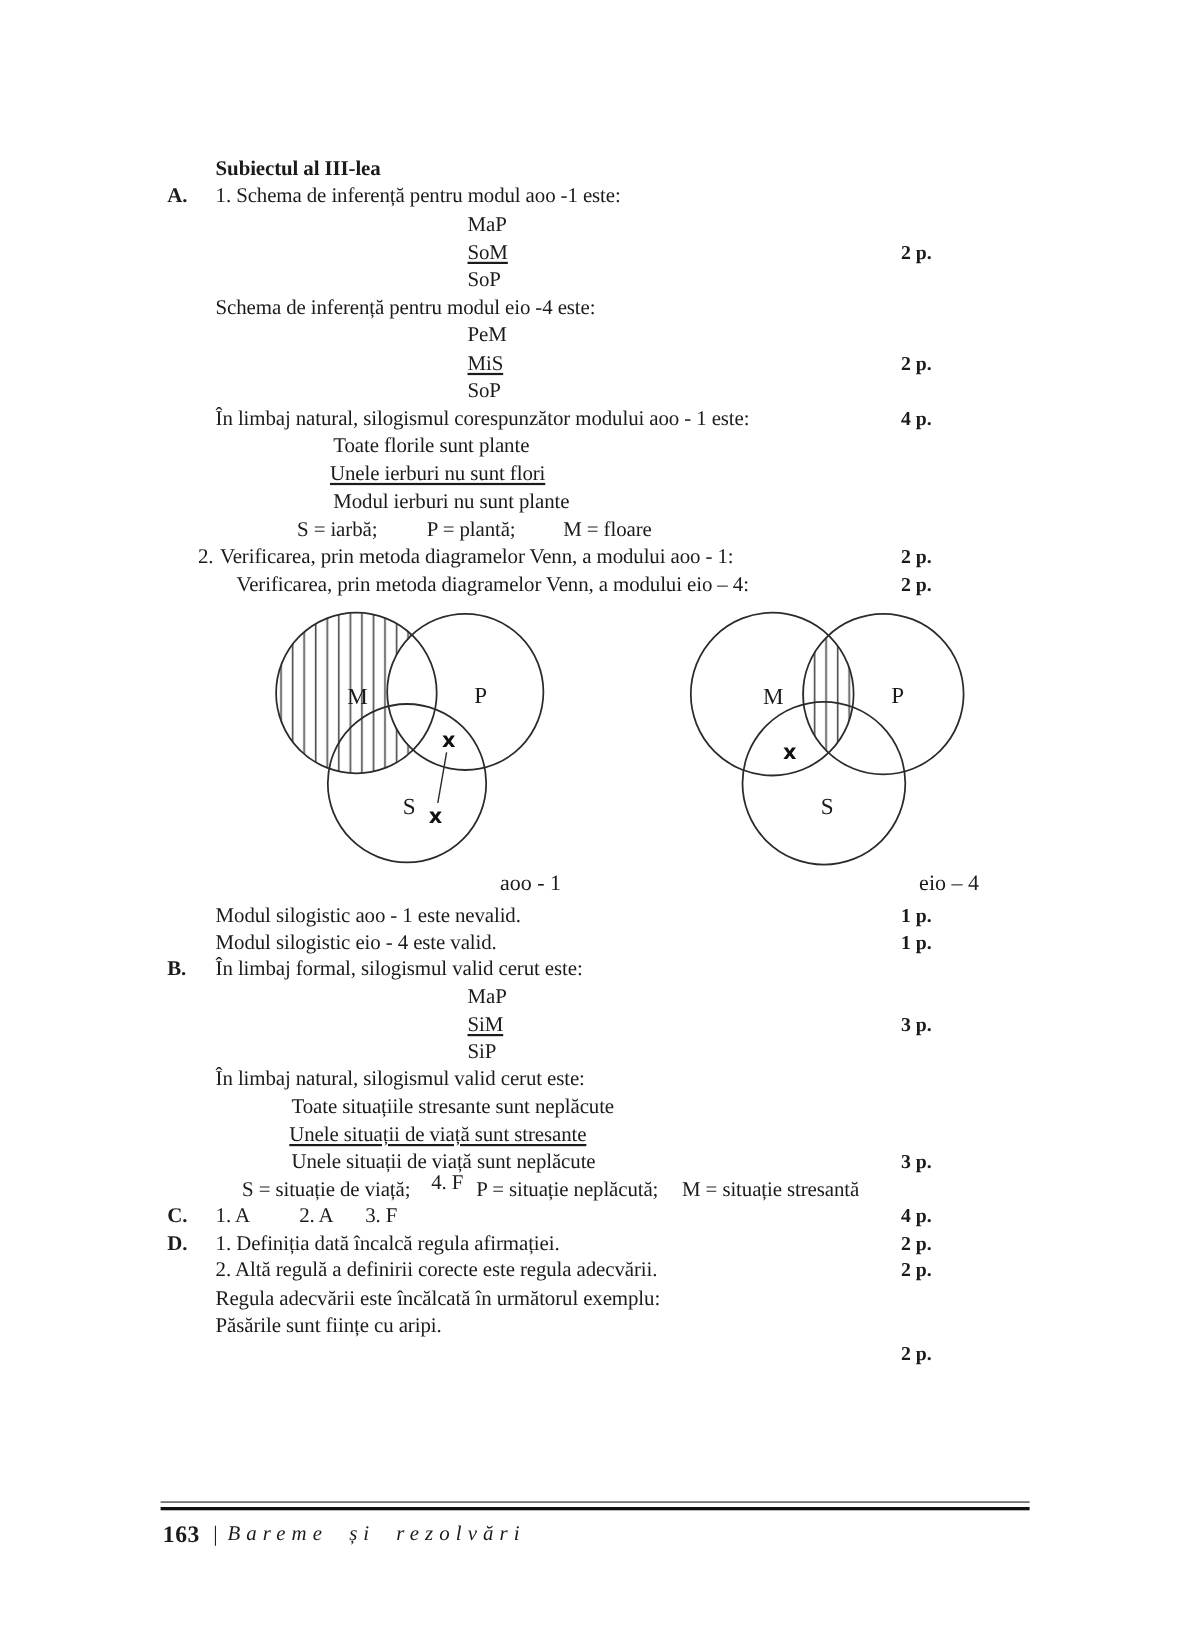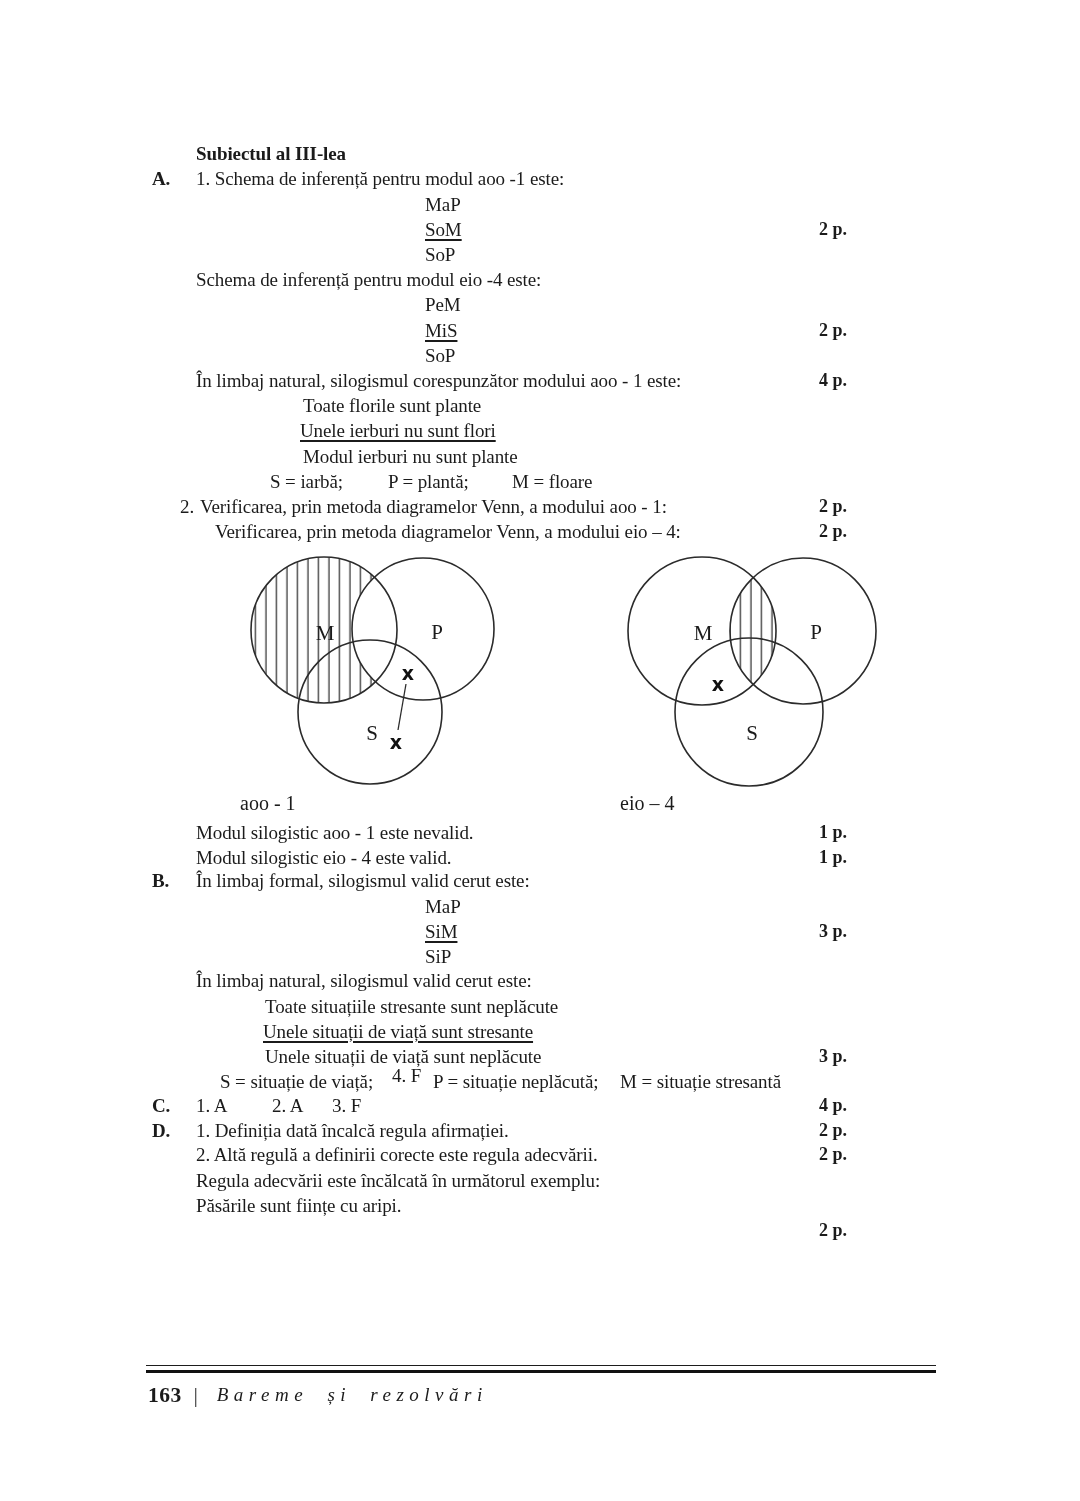--- a/index.html
+++ b/index.html
@@ -5,30 +5,30 @@
   html,body{margin:0;padding:0;background:#ffffff;}
   .page{
     position:relative;width:997px;height:1501px;background:#ffffff;
     font-family:"Liberation Serif","DejaVu Serif",serif;color:#1b1b1b;
     overflow:hidden;
   }
   .ln{position:absolute;font-size:19px;line-height:25px;white-space:nowrap;letter-spacing:-0.1px;}
   .b{font-weight:700;}
   .u{text-decoration:underline;text-underline-offset:3px;text-decoration-thickness:1.5px;}
   .pts{position:absolute;right:150px;font-size:18px;line-height:25px;font-weight:700;white-space:nowrap;}
-  .cap{position:absolute;font-size:20px;line-height:25px;text-align:left;width:270px;}
+  .cap{position:absolute;font-size:20px;line-height:25px;text-align:right;width:270px;}
   .venn{position:absolute;width:270px;height:242px;}
   .footer-rule{
     position:absolute;left:146px;top:1365px;width:790px;height:8px;box-sizing:border-box;
     border-top:1.6px solid #1d1d1d;border-bottom:3.4px solid #111111;
   }
   .footer-text{position:absolute;left:148px;top:1381px;height:28px;display:flex;align-items:center;}
   .footer-num{font-size:21.5px;font-weight:700;letter-spacing:0.5px;}
   .footer-sep{font-size:20px;font-weight:300;margin:0 9px 0 12px;color:#222;}
-  .footer-title{font-size:19px;font-style:italic;letter-spacing:5.5px;word-spacing:9px;color:#1b1b1b;margin-left:10px;}
+  .footer-title{font-size:19px;font-style:italic;letter-spacing:5.5px;word-spacing:9px;color:#1b1b1b;}
   svg text.dlabel{font-family:"Liberation Serif","DejaVu Serif",serif;font-size:21px;fill:#1b1b1b;}
   svg text.xmark{font-family:"DejaVu Sans","Liberation Sans",sans-serif;font-size:19px;font-weight:700;fill:#111;}
 </style>
 </head>
 <body>
 
 <div class="page">
 
   <div class="ln b" style="top:141px;left:196px">Subiectul al III-lea</div>
 

